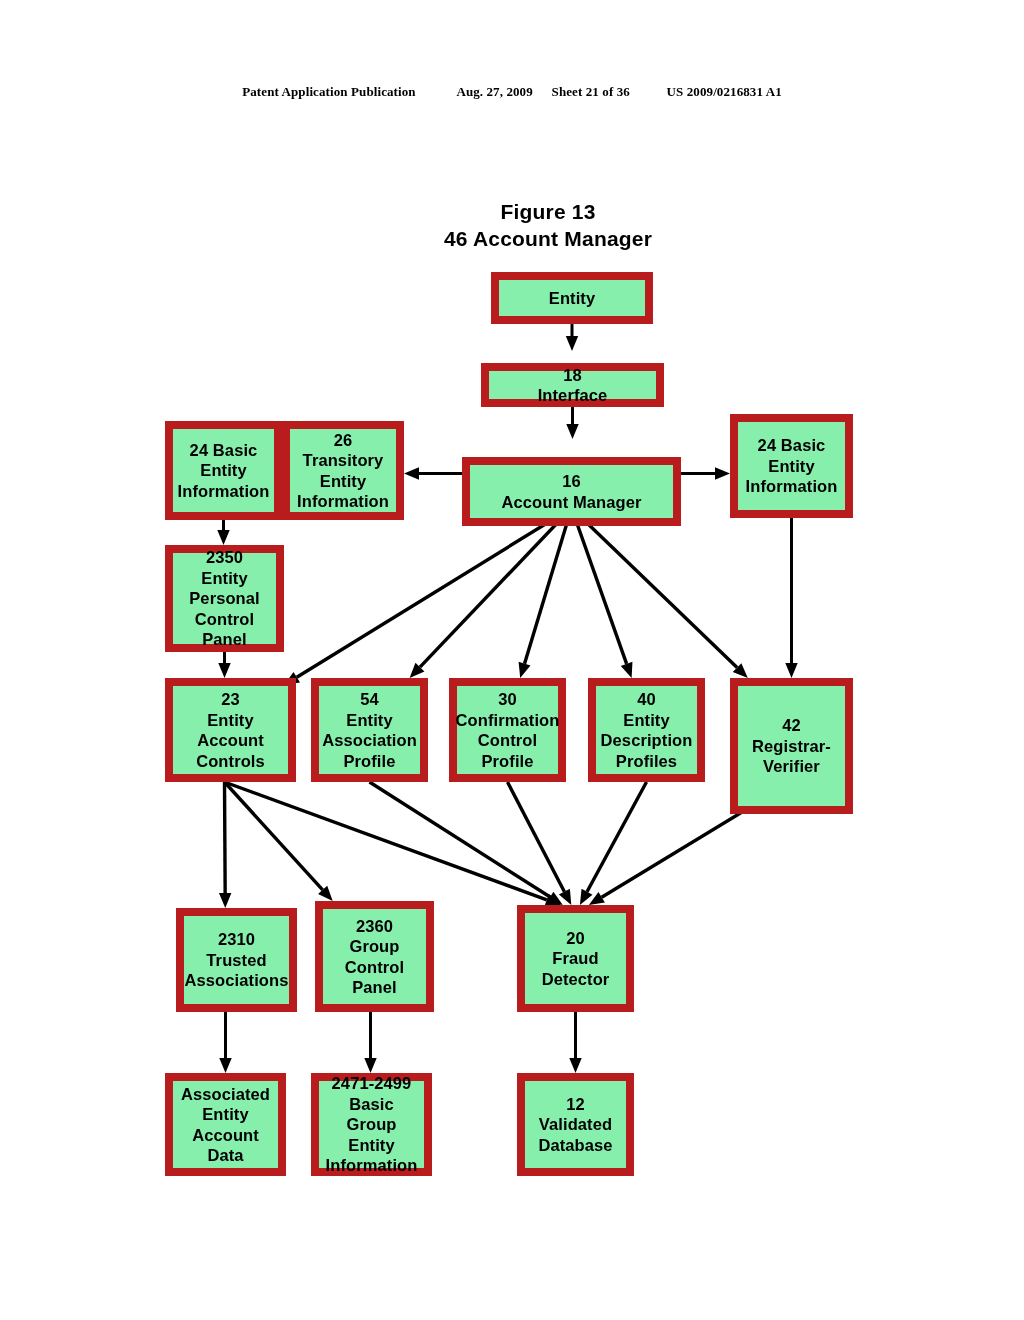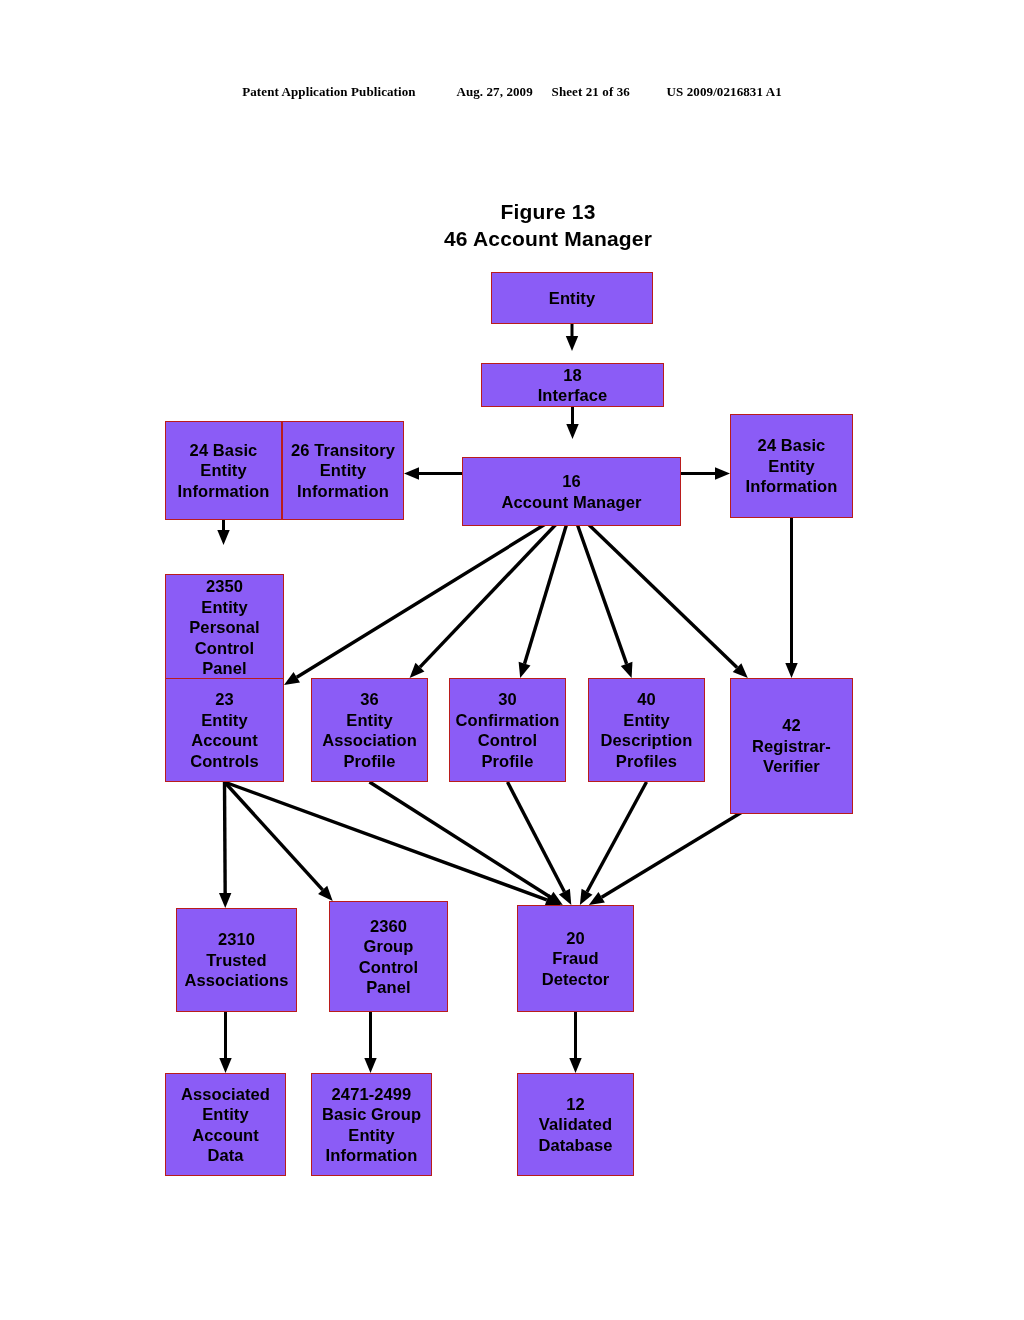--- a/index.html
+++ b/index.html
@@ -65,22 +65,22 @@
   svg#wires {
     position: absolute;
     top: 0; left: 0;
     width: 1024px;
     height: 1320px;
     overflow: visible;
   }
   .node {
     position: absolute;
     box-sizing: border-box;
-    border: 1px solid #b91c1c;
-    background: #8b5cf6;
+    border: 8px solid #b91c1c;
+    background: #86efac;
     display: flex;
     align-items: center;
     justify-content: center;
     text-align: center;
     z-index: 3;
   }
   .node .label {
     font-weight: bold;
     font-size: 16.5px;
     line-height: 20.5px;
@@ -175,35 +175,35 @@
       </div>
       <div class="node" style="left: 462px; top: 457px; width: 219px; height: 69px;">
         <span class="label">16
 Account Manager</span>
       </div>
       <div class="node" style="left: 730px; top: 414px; width: 123px; height: 104px;">
         <span class="label">24 Basic
 Entity
 Information</span>
       </div>
-      <div class="node" style="left: 165px; top: 545px; width: 119px; height: 107px; margin-top: 29px;">
+      <div class="node" style="left: 165px; top: 545px; width: 119px; height: 107px;">
         <span class="label">2350
 Entity
 Personal
 Control
 Panel</span>
       </div>
-      <div class="node" style="left: 165px; top: 678px; width: 119px; height: 104px;">
+      <div class="node" style="left: 165px; top: 678px; width: 131px; height: 104px;">
         <span class="label">23
 Entity
 Account
 Controls</span>
       </div>
       <div class="node" style="left: 311px; top: 678px; width: 117px; height: 104px;">
-        <span class="label">36
+        <span class="label">54
 Entity
 Association
 Profile</span>
       </div>
       <div class="node" style="left: 449px; top: 678px; width: 117px; height: 104px;">
         <span class="label">30
 Confirmation
 Control
 Profile</span>
       </div>
@@ -216,21 +216,21 @@
       <div class="node" style="left: 730px; top: 678px; width: 123px; height: 136px;">
         <span class="label">42
 Registrar-
 Verifier</span>
       </div>
       <div class="node" style="left: 176px; top: 908px; width: 121px; height: 104px;">
         <span class="label">2310
 Trusted
 Associations</span>
       </div>
-      <div class="node" style="left: 329px; top: 901px; width: 119px; height: 111px;">
+      <div class="node" style="left: 315px; top: 901px; width: 119px; height: 111px;">
         <span class="label">2360
 Group
 Control
 Panel</span>
       </div>
       <div class="node" style="left: 517px; top: 905px; width: 117px; height: 107px;">
         <span class="label">20
 Fraud
 Detector</span>
       </div>

